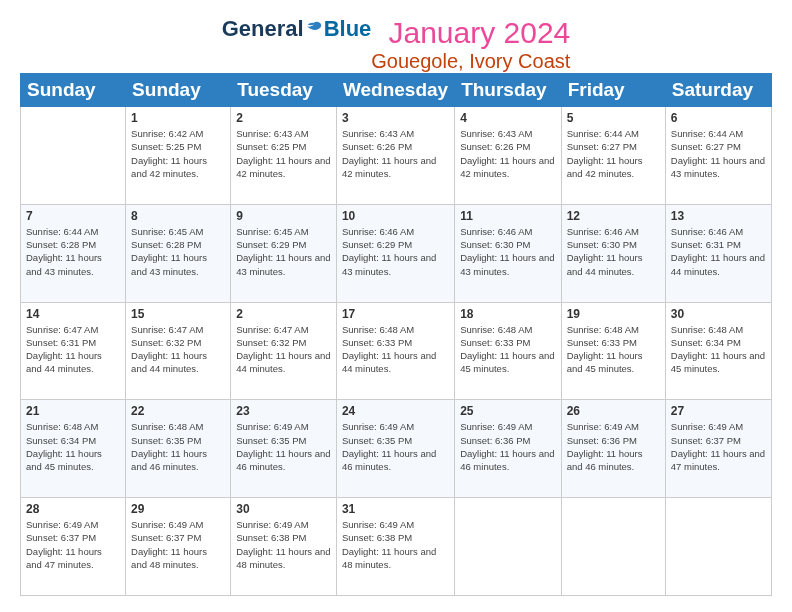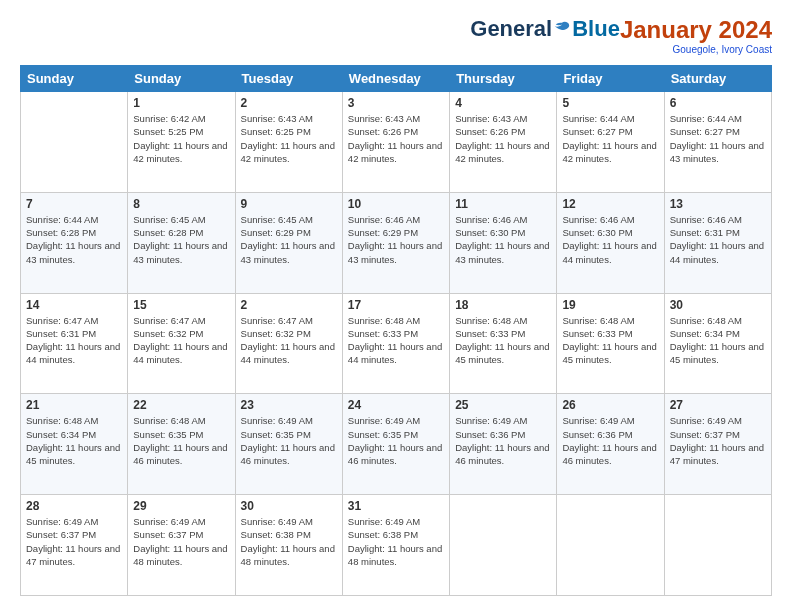--- a/index.html
+++ b/index.html
@@ -12,23 +12,23 @@
     }
     .page {
       width: 792px;
       height: 612px;
       padding: 16px 20px;
       display: flex;
       flex-direction: column;
     }
     .header {
       display: flex;
-      justify-content: flex-end;
+      justify-content: center;
       align-items: flex-start;
-      margin-bottom: 10px;
+      margin-bottom: 0;
     }
     .logo {
       display: flex;
       flex-direction: column;
       align-items: flex-start;
     }
     .logo-text {
       display: flex;
       align-items: center;
       font-size: 22px;
@@ -38,39 +38,39 @@
     .logo-icon {
       width: 18px;
       height: 18px;
       margin-left: 1px;
       margin-right: 1px;
     }
     .title-section {
       text-align: right;
     }
     .month-title {
-      font-size: 24px;
+      font-size: 30px;
+      color: #ec4899;
+      font-weight: normal;
+    }
+    .location {
+      font-size: 20px;
       color: #c2410c;
-      font-weight: bold;
-    }
-    .location {
-      font-size: 10px;
-      color: #1d4ed8;
     }
     .calendar-table {
       width: 100%;
       border-collapse: collapse;
       flex: 1;
     }
     .calendar-table th {
       background-color: #2e7fc1;
       color: #fff;
       text-align: left;
       padding: 5px 6px;
-      font-size: 13px;
+      font-size: 19px;
       font-weight: bold;
       border: 1px solid #2e7fc1;
     }
     .calendar-table td {
       border: 1px solid #ccc;
       vertical-align: top;
       padding: 4px 5px;
       font-size: 10px;
       color: #333;
       width: 14.28%;

